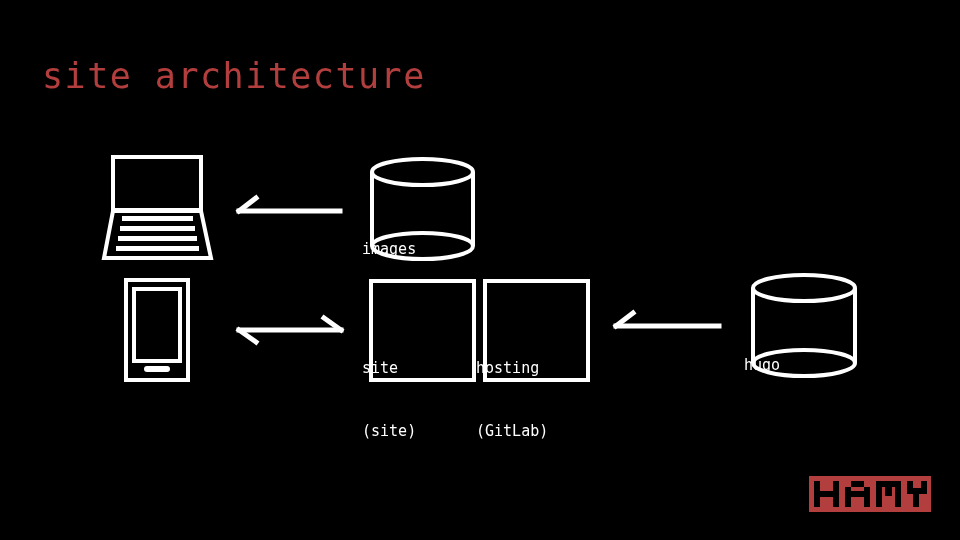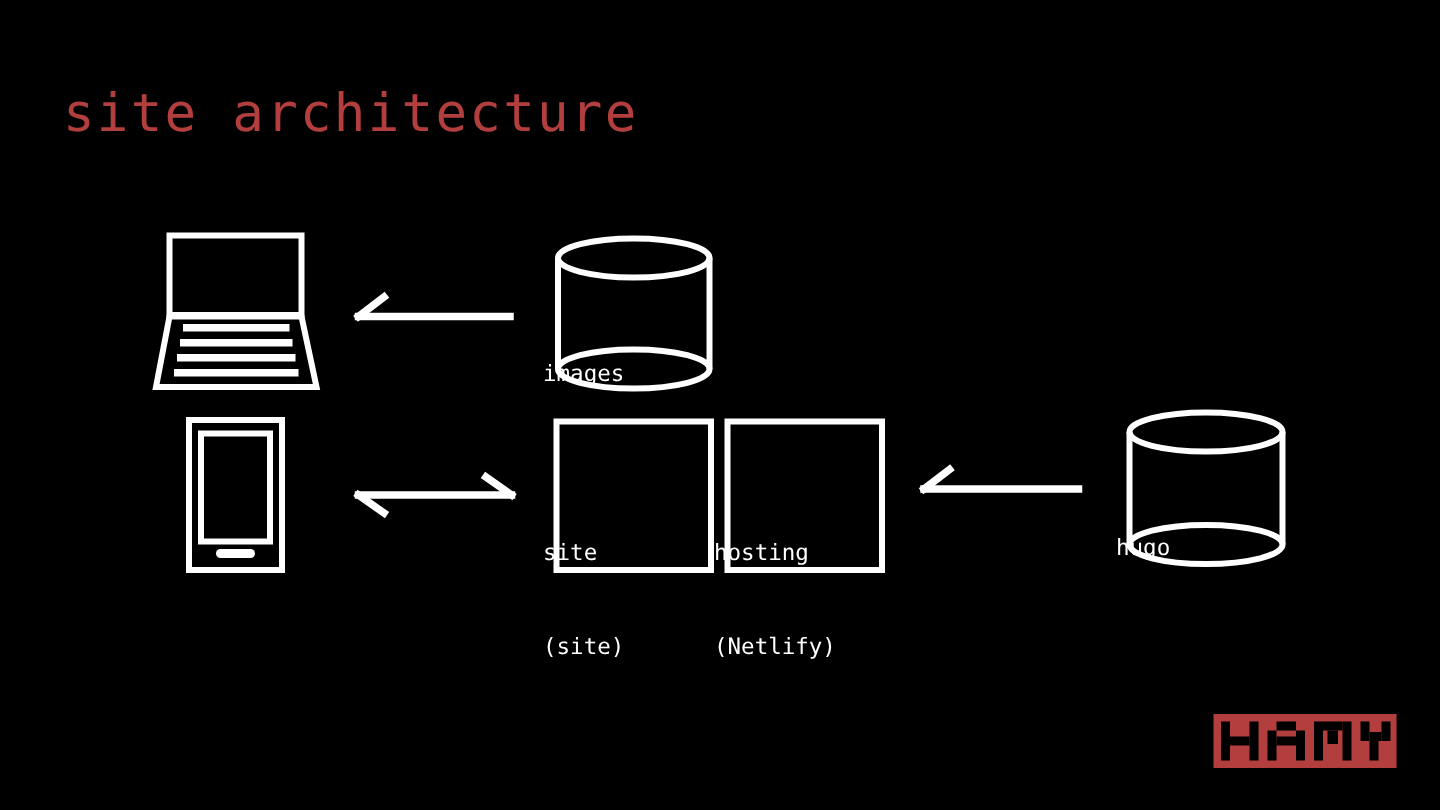--- a/index.html
+++ b/index.html
@@ -139,21 +139,21 @@
     <div>images</div>
   </div>
 
   <div class="node-label" style="left:362px; top:316px; width:121px;">
     <div>site</div>
     <div>(site)</div>
   </div>
 
   <div class="node-label" style="left:476px; top:316px; width:121px;">
     <div>hosting</div>
-    <div>(Netlify)</div>
+    <div>(GitLab)</div>
   </div>
 
   <div class="node-label" style="left:744px; top:313px; width:121px;">
     <div>hugo</div>
   </div>
 
   <div id="logo">
     <svg width="122" height="36" viewBox="0 0 122 36" xmlns="http://www.w3.org/2000/svg">
       <g fill="#000000">
 

